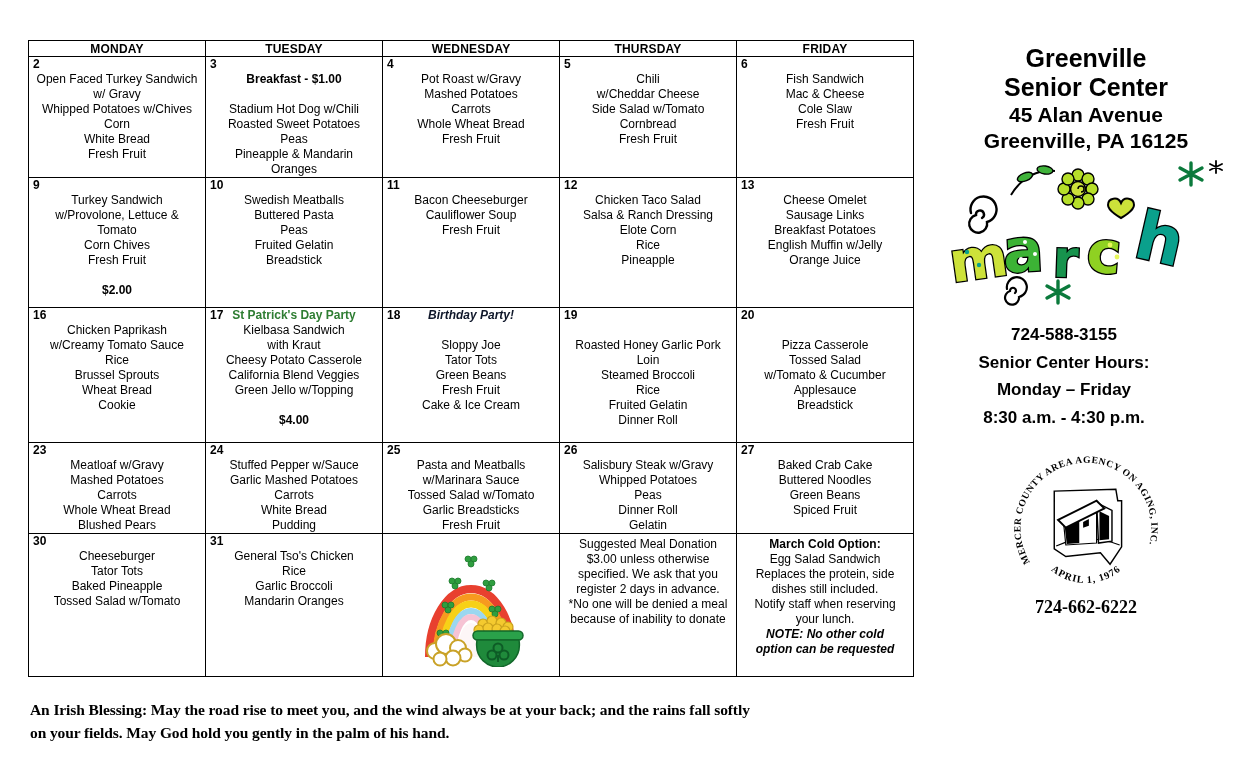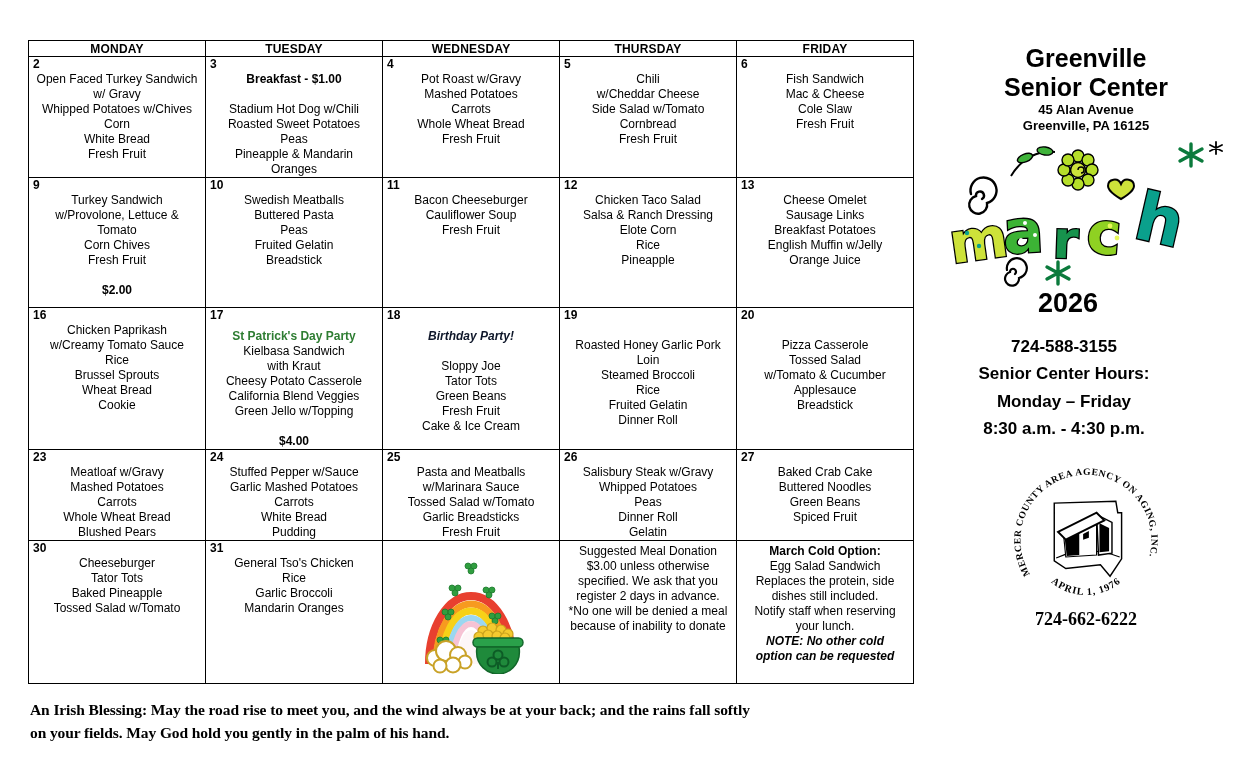--- a/index.html
+++ b/index.html
@@ -6,34 +6,34 @@
   body{width:1233px;height:767px;position:relative;font-family:"Liberation Sans",sans-serif;color:#000;overflow:hidden;}
 
   
   .cal{position:absolute;left:28px;top:40px;width:886px;border-collapse:collapse;table-layout:fixed;}
   .cal th,.cal td{border:1.5px solid #000;}
   .cal th{font-size:12px;font-weight:bold;height:15px;padding:0;letter-spacing:.2px;}
   .cal td{vertical-align:top;text-align:center;font-size:12px;line-height:15px;padding:0 3px;position:relative;}
   tr.w0{height:120px} tr.w1{height:130px} tr.w2{height:135px} tr.w3{height:87px} tr.w4{height:143px}
   .day-num{position:absolute;left:4px;top:0;font-weight:bold;}
   .cell-body{padding-top:15px;}
-  .cell-body.has-title{padding-top:0;margin-top:21px;}
+  .cell-body.has-title{padding-top:0;}
   .cell-body.no-day{padding-top:3px;}
   .line{min-height:15px;}
   .title-line{margin:0 22px;}
   .b{font-weight:bold}
   .bi{font-weight:bold;font-style:italic}
   .gb{color:#2e7d32;font-weight:bold}
   .gbi{color:#0f172a;font-weight:bold;font-style:italic}
   .cell-img{margin-top:8px;}
 
   
   .panel{position:absolute;left:945px;top:44px;width:282px;text-align:center;}
   .center-name{font-size:25px;font-weight:bold;line-height:1.16;}
-  .addr{font-size:13px;font-weight:bold;line-height:1.22;}
+  .addr{font-size:21px;font-weight:bold;line-height:1.22;}
   .march-wrap{margin:4px 0 0 -4px;height:150px;}
   .year{font-size:27px;font-weight:bold;margin:0 36px 0 0;}
   .hours-block{font-size:17px;font-weight:bold;line-height:1.62;margin:14px 44px 4px 0;}
   .logo-wrap{margin-top:12px;height:152px;}
   .agency-phone{font-family:"Liberation Serif",serif;font-size:18px;font-weight:bold;margin-top:2px;}
 
   
   .blessing{position:absolute;left:30px;top:698px;font-family:"Liberation Serif",serif;
             font-size:15.5px;font-weight:bold;line-height:1.5;white-space:nowrap;letter-spacing:-0.1px;}
 
@@ -447,21 +447,20 @@
           <circle cx="90" cy="97" r="2" fill="#fff"></circle>
           <circle cx="76" cy="102" r="2" fill="#fff"></circle>
         <circle cx="165" cy="88" r="2.4" fill="#e8f75a"></circle>
           <circle cx="172" cy="100" r="2.4" fill="#e8f75a"></circle>
         <circle cx="22" cy="95" r="2.2" fill="#0aa08c"></circle>
           <circle cx="34" cy="108" r="2.2" fill="#0aa08c"></circle>
       </g>
     </svg>
   </div>
 
-  <div class="year">2026</div>
 
   <div class="hours-block">
     <div>724-588-3155</div>
     <div>Senior Center Hours:</div>
     <div>Monday – Friday</div>
     <div>8:30 a.m. - 4:30 p.m.</div>
   </div>
 
   <div class="logo-wrap">
     <svg width="170" height="152" viewBox="0 0 170 158">

